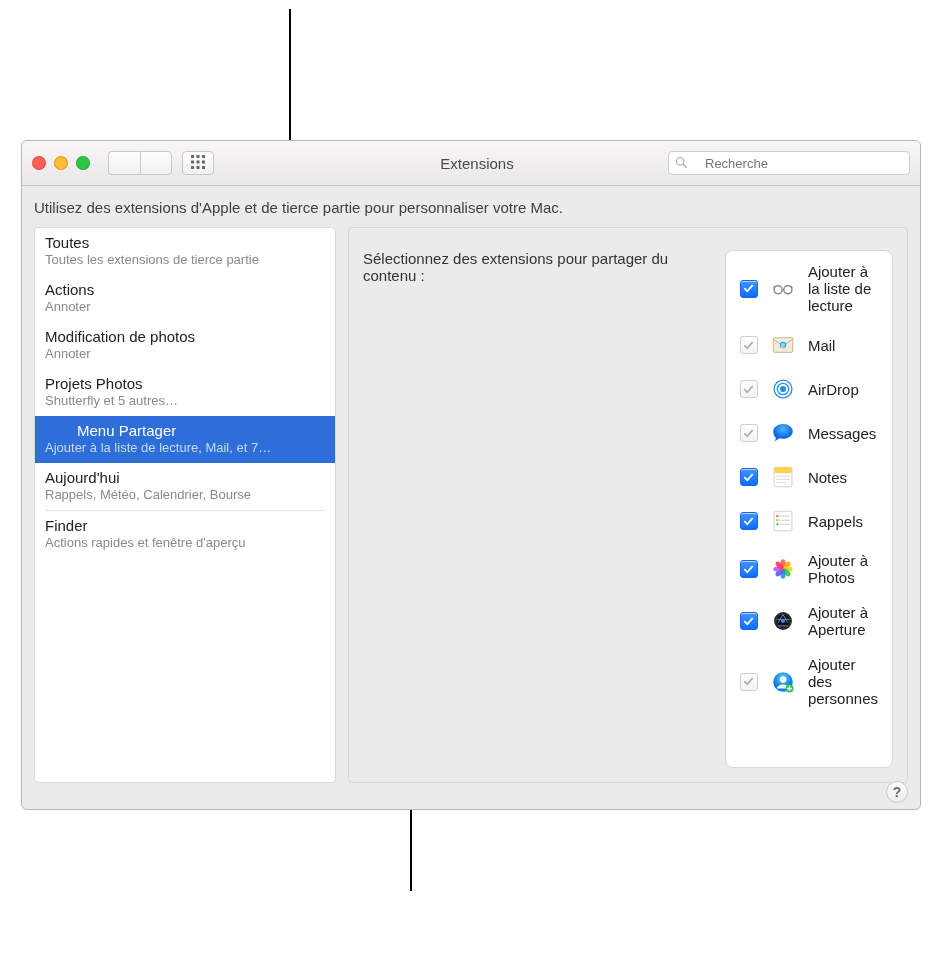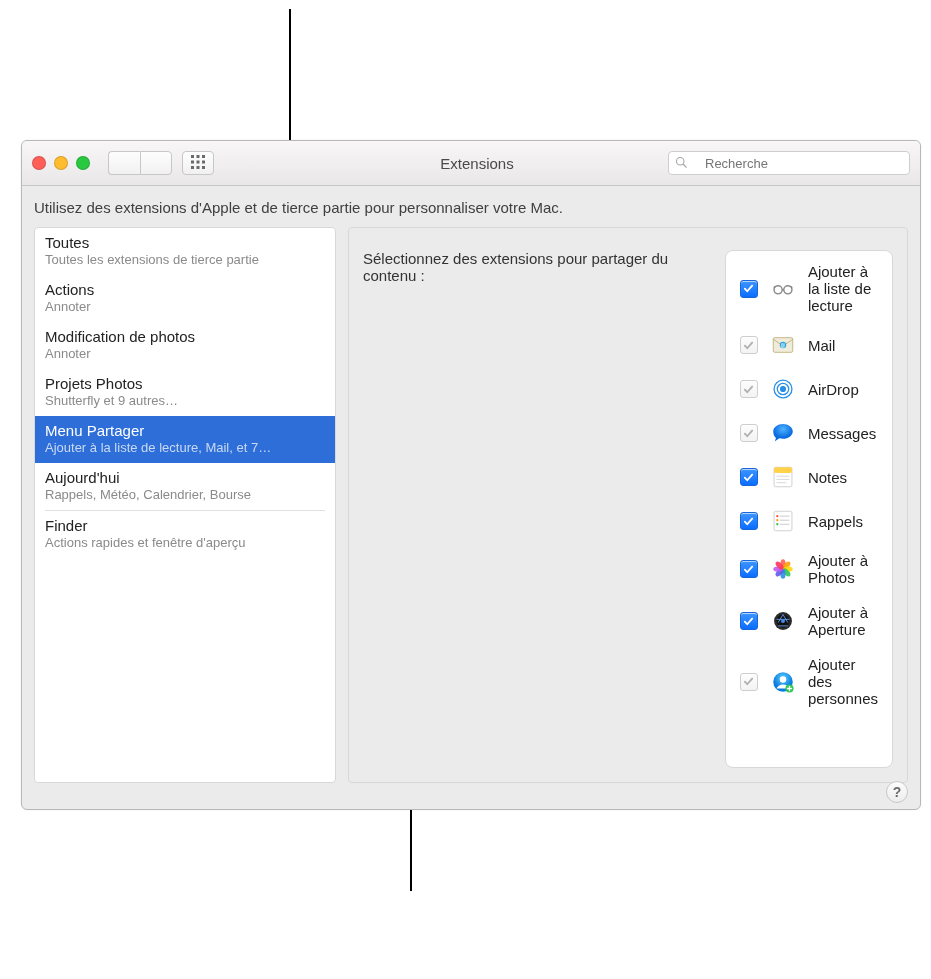--- a/index.html
+++ b/index.html
@@ -81,21 +81,21 @@
 
   
   .sidebar{
     width:300px;background:var(--sidebar-bg);border:1px solid #d9d8d9;border-radius:4px;
     overflow:hidden;
   }
   .sb-item{padding:6px 2px 8px 10px;}
   .sb-item .t{font-size:15px;color:#222;}
   .sb-item .s{font-size:13px;color:var(--subtext);margin-top:1px;white-space:nowrap;overflow:hidden;text-overflow:ellipsis;}
   .sb-item.selected{background:var(--select);}
-  .sb-item.selected .t{color:var(--select-text);}
+  .sb-item.selected .t{color:var(--select-text);margin-left:32px;}
   .sb-item.selected .s{color:var(--select-sub);}
   .sb-sep{height:1px;background:#e2e1e2;margin:0 10px;}
 
   
   .main{
     flex:1;background:var(--content-bg);border:1px solid #d9d8d9;border-radius:4px;
     padding:22px 14px 14px 14px;display:flex;
   }
   .main .heading{font-size:15px;color:#333;margin-bottom:12px;}
 
@@ -202,21 +202,21 @@
         <div class="sb-item">
           <div class="t">Actions</div>
           <div class="s">Annoter</div>
         </div>
         <div class="sb-item">
           <div class="t">Modification de photos</div>
           <div class="s">Annoter</div>
         </div>
         <div class="sb-item">
           <div class="t">Projets Photos</div>
-          <div class="s">Shutterfly et 9 autres…</div>
+          <div class="s">Shutterfly et 5 autres…</div>
         </div>
         <div class="sb-item selected">
           <div class="t">Menu Partager</div>
           <div class="s">Ajouter à la liste de lecture, Mail, et 7…</div>
         </div>
         <div class="sb-item">
           <div class="t">Aujourd'hui</div>
           <div class="s">Rappels, Météo, Calendrier, Bourse</div>
         </div>
         <div class="sb-sep"></div>

